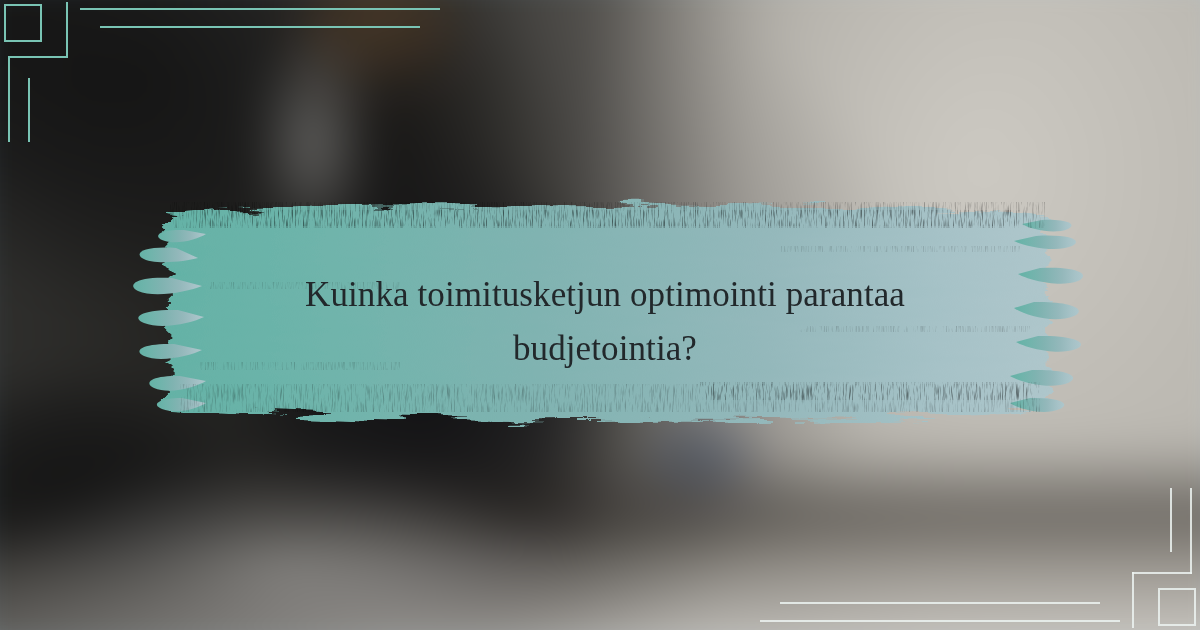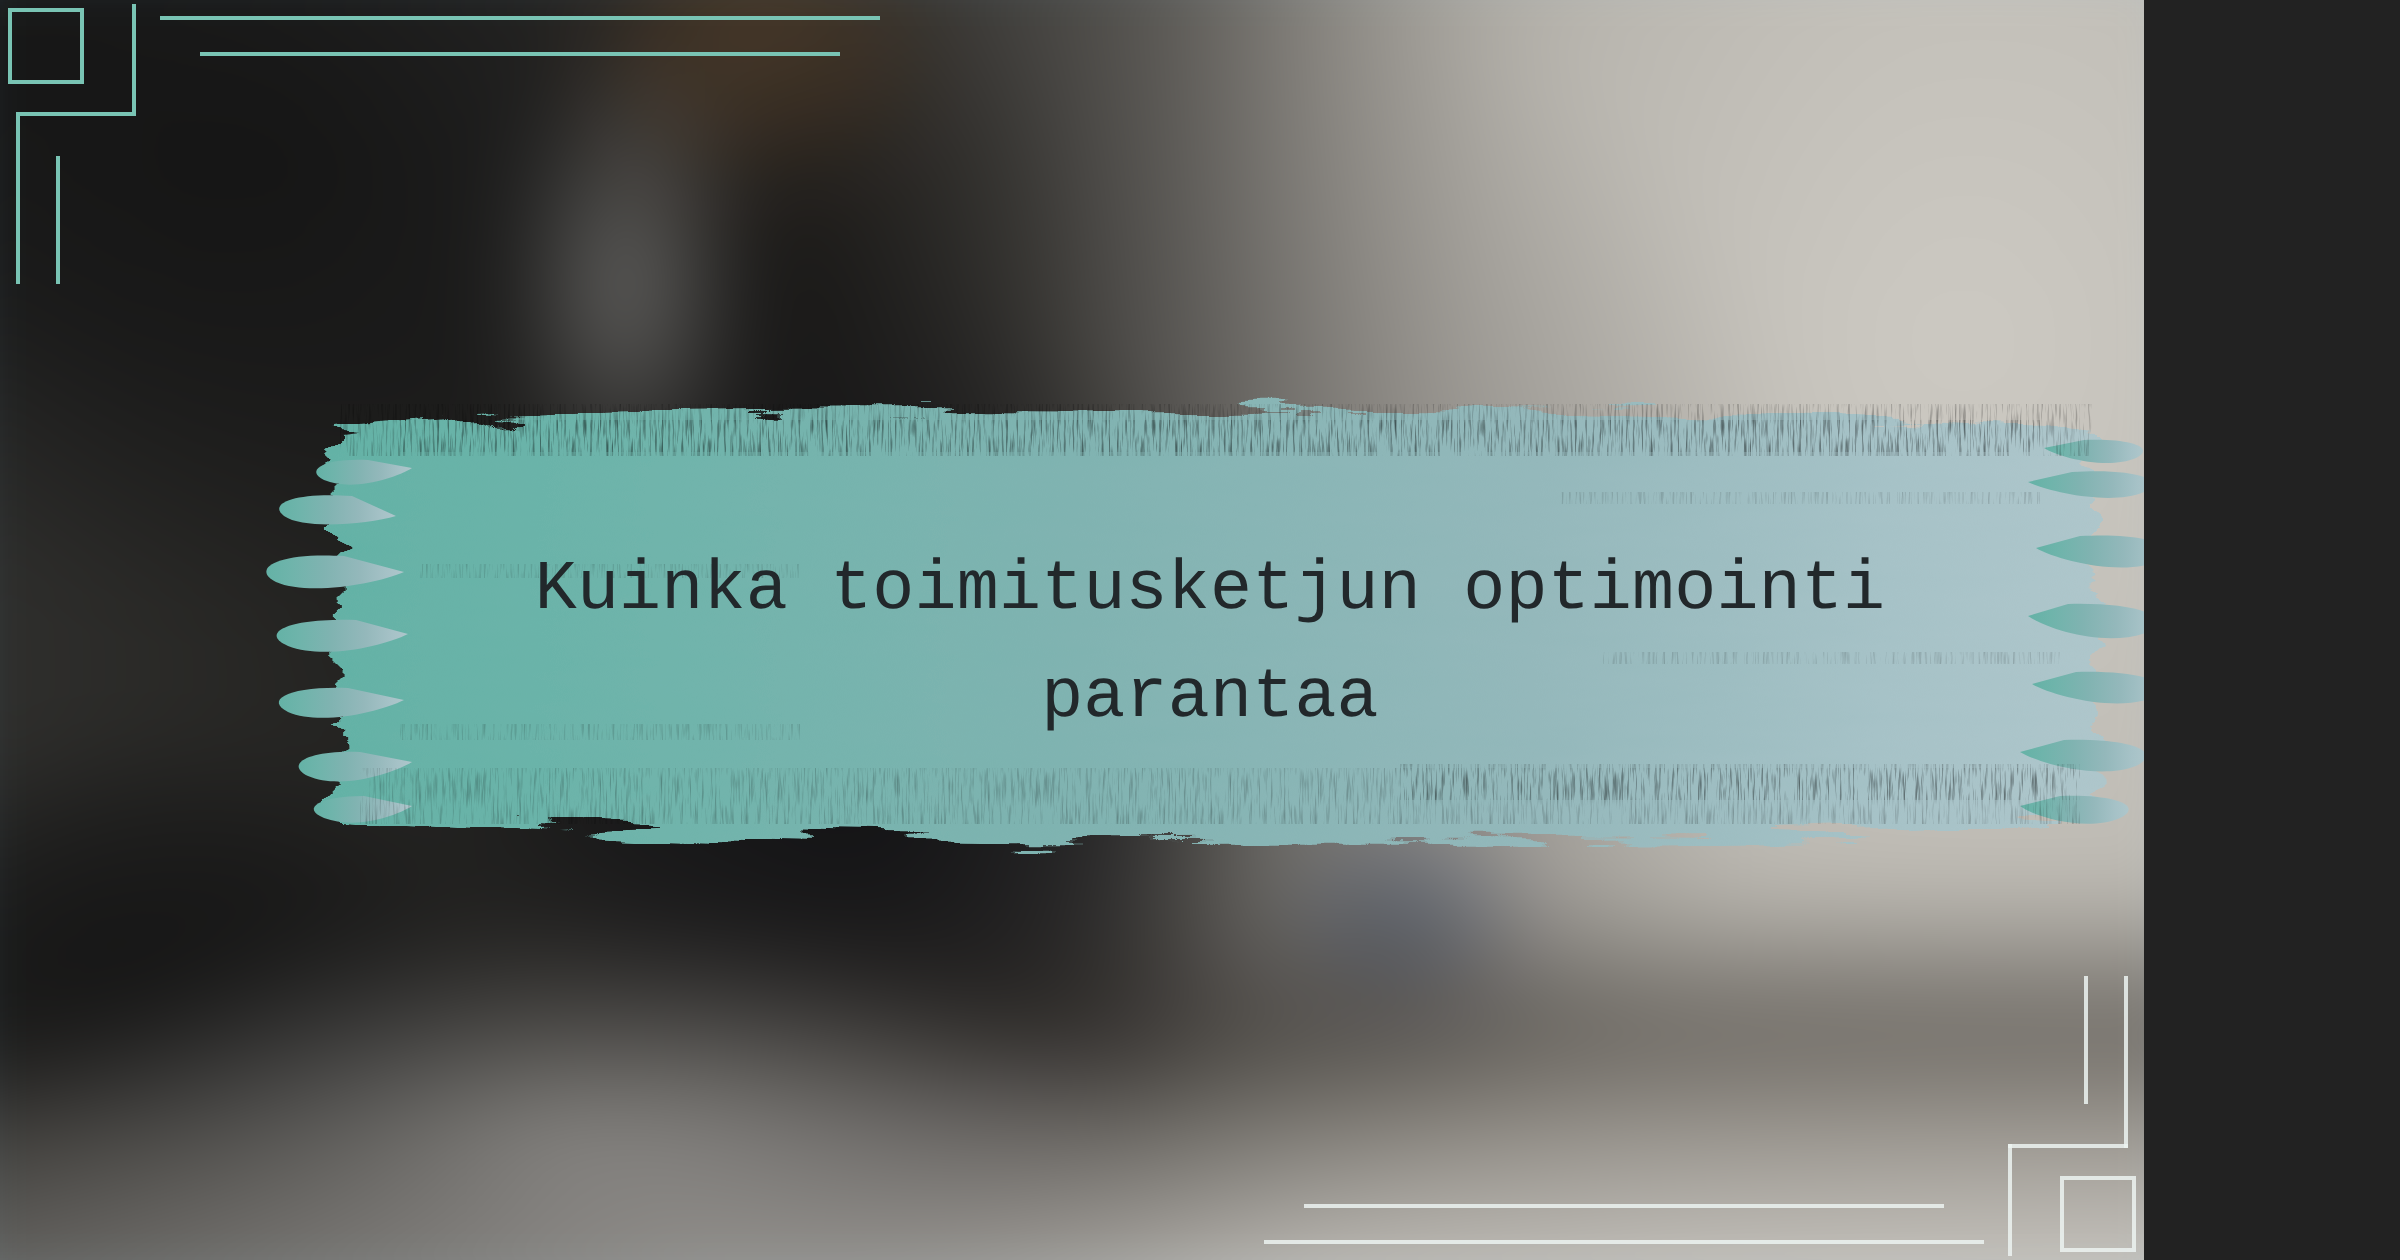--- a/index.html
+++ b/index.html
@@ -3,24 +3,24 @@
 <meta charset="utf-8">
 <title>Quote Card</title>
 <style>
   html, body {
     margin: 0;
     padding: 0;
     background: #222;
   }
   .card {
     position: relative;
-    width: 1072px;
+    width: 1200px;
     height: 630px;
     overflow: hidden;
-    font-family: Liberation Mono, monospace;
+    font-family: Liberation Serif, serif;
     background: #7dd3fc;
   }
 
   
   .bg {
     position: absolute;
     inset: -40px;
     filter: blur(22px) saturate(0.85);
     -webkit-filter: blur(22px) saturate(0.85);
   }
@@ -333,15 +333,16 @@
         <rect x="70" y="96" width="190" height="7" fill="#2a3133" filter="url(#speckle)"></rect>
         <rect x="60" y="176" width="200" height="8" fill="#2a3133" filter="url(#speckle)"></rect>
         <rect x="640" y="60" width="240" height="6" fill="#5c6a6e" filter="url(#speckle)"></rect>
         <rect x="660" y="140" width="230" height="6" fill="#5c6a6e" filter="url(#speckle)"></rect>
       </g>
     </svg>
   </div>
 
   <div class="quote">
     <span class="line">Kuinka toimitusketjun optimointi parantaa</span>
+    <span class="line">budjetointia?</span>
   </div>
 
 </div>
 
 </body></html>

